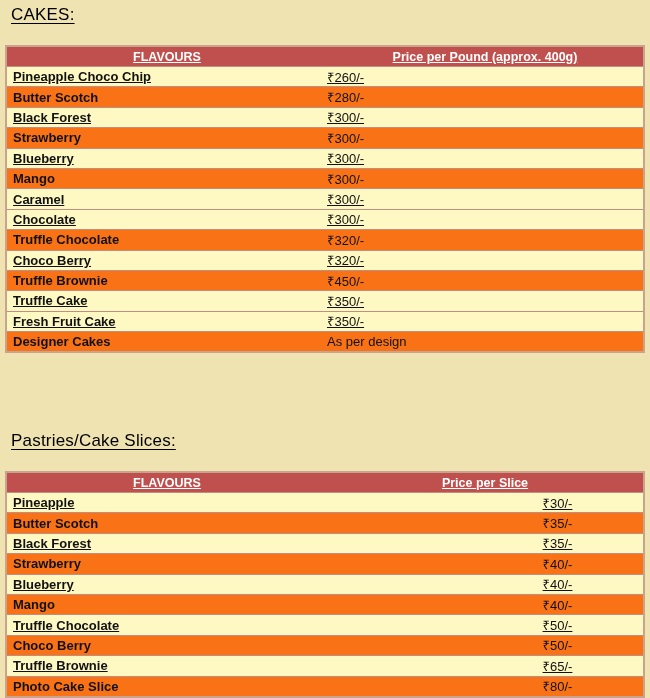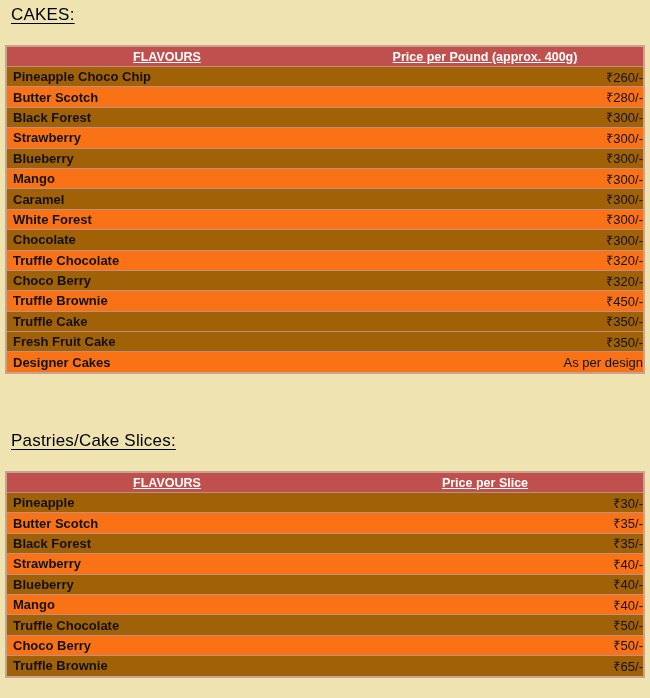--- a/index.html
+++ b/index.html
@@ -31,23 +31,23 @@
     font-size:12.5px;
     margin-left:12px;
   }
   table.menu th.c1 { width:320px; }
   table.menu td {
     height:19.4px; padding:0 0 0 6px;
     border-top:1px solid #C08E82;
     color:#111;
   }
   table.menu td.name { font-weight:bold; }
-  table.menu td.price { text-align:right; padding-left:0; font-weight:normal; }
-  #t2 td.price { text-align:right; padding-left:145px; }
-  table.menu tr.odd td { background:#a16207; }
+  table.menu td.price { text-align:left; padding-left:0; font-weight:normal; }
+  #t2 td.price { text-align:center; padding-left:145px; }
+  table.menu tr.odd td { background:#fef9c3;text-decoration:underline; }
   table.menu tr.even td { background:#f97316; }
 </style>
 </head>
 <body>
 
 <div id="t1-title" class="section-title">CAKES:</div>
 <table id="t1" class="menu">
   <thead>
     <tr>
       <th class="c1">FLAVOURS</th>
@@ -74,24 +74,20 @@
       <tr class="odd">
         <td class="name">Blueberry</td>
         <td class="price">₹300/-</td>
       </tr>
       <tr class="even">
         <td class="name">Mango</td>
         <td class="price">₹300/-</td>
       </tr>
       <tr class="odd">
         <td class="name">Caramel</td>
-        <td class="price">₹300/-</td>
-      </tr>
-      <tr class="even">
-        <td class="name">White Forest</td>
         <td class="price">₹300/-</td>
       </tr>
       <tr class="odd">
         <td class="name">Chocolate</td>
         <td class="price">₹300/-</td>
       </tr>
       <tr class="even">
         <td class="name">Truffle Chocolate</td>
         <td class="price">₹320/-</td>
       </tr>
@@ -156,14 +152,18 @@
         <td class="price">₹50/-</td>
       </tr>
       <tr class="even">
         <td class="name">Choco Berry</td>
         <td class="price">₹50/-</td>
       </tr>
       <tr class="odd">
         <td class="name">Truffle Brownie</td>
         <td class="price">₹65/-</td>
       </tr>
+      <tr class="even">
+        <td class="name">Photo Cake Slice</td>
+        <td class="price">₹80/-</td>
+      </tr>
     </tbody>
 </table>
 
 </body></html>

